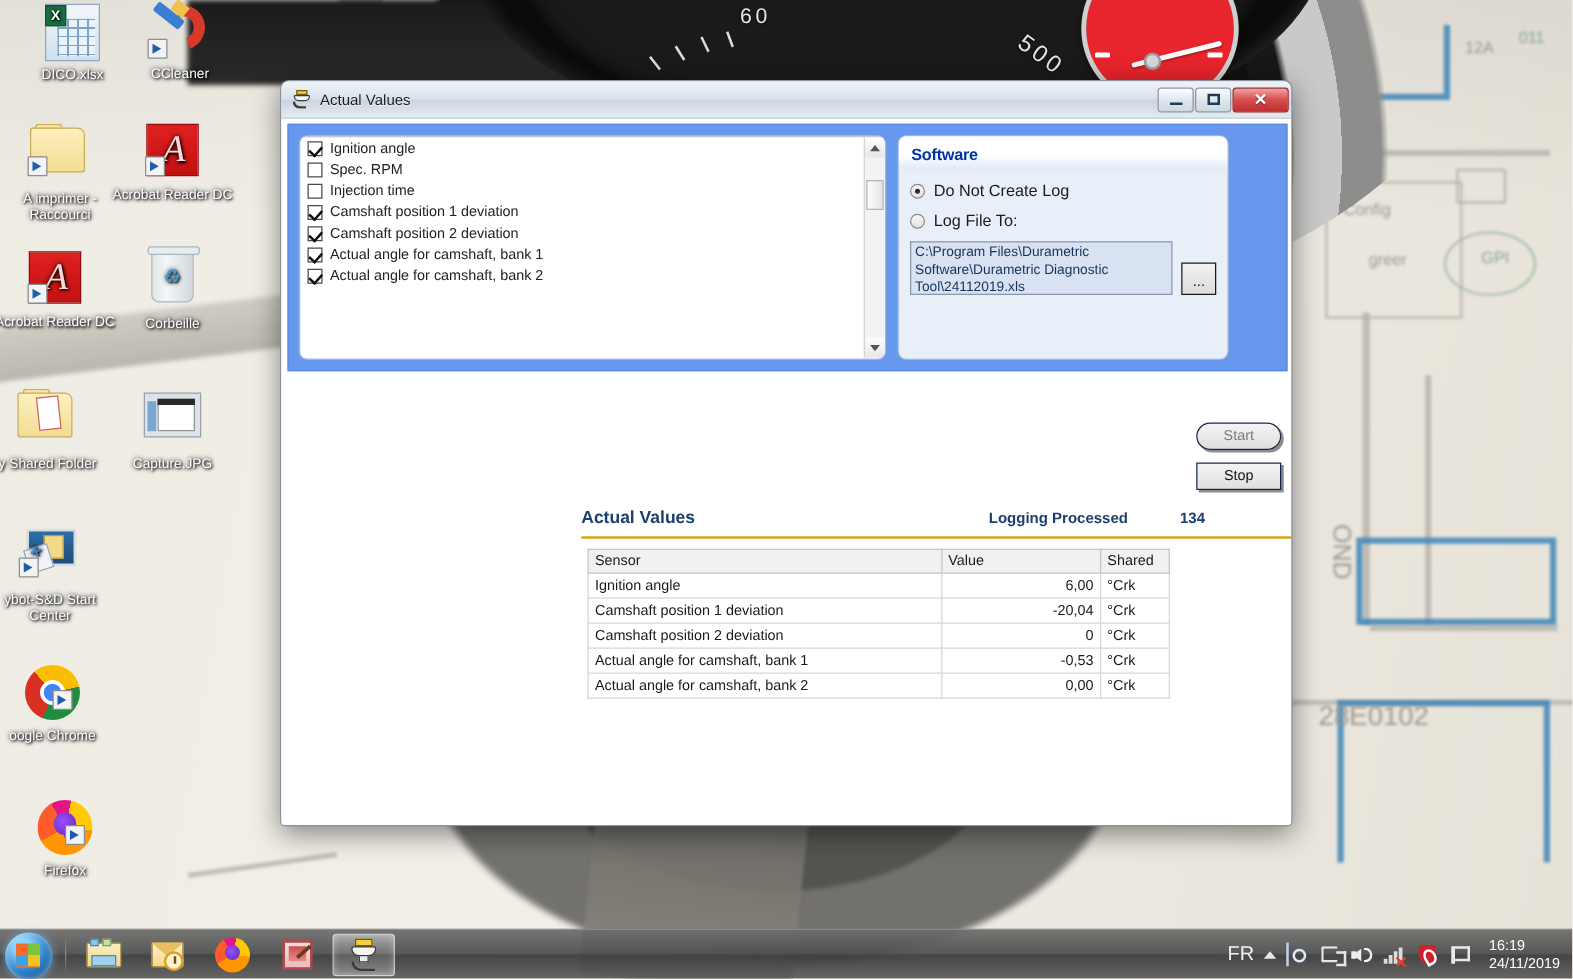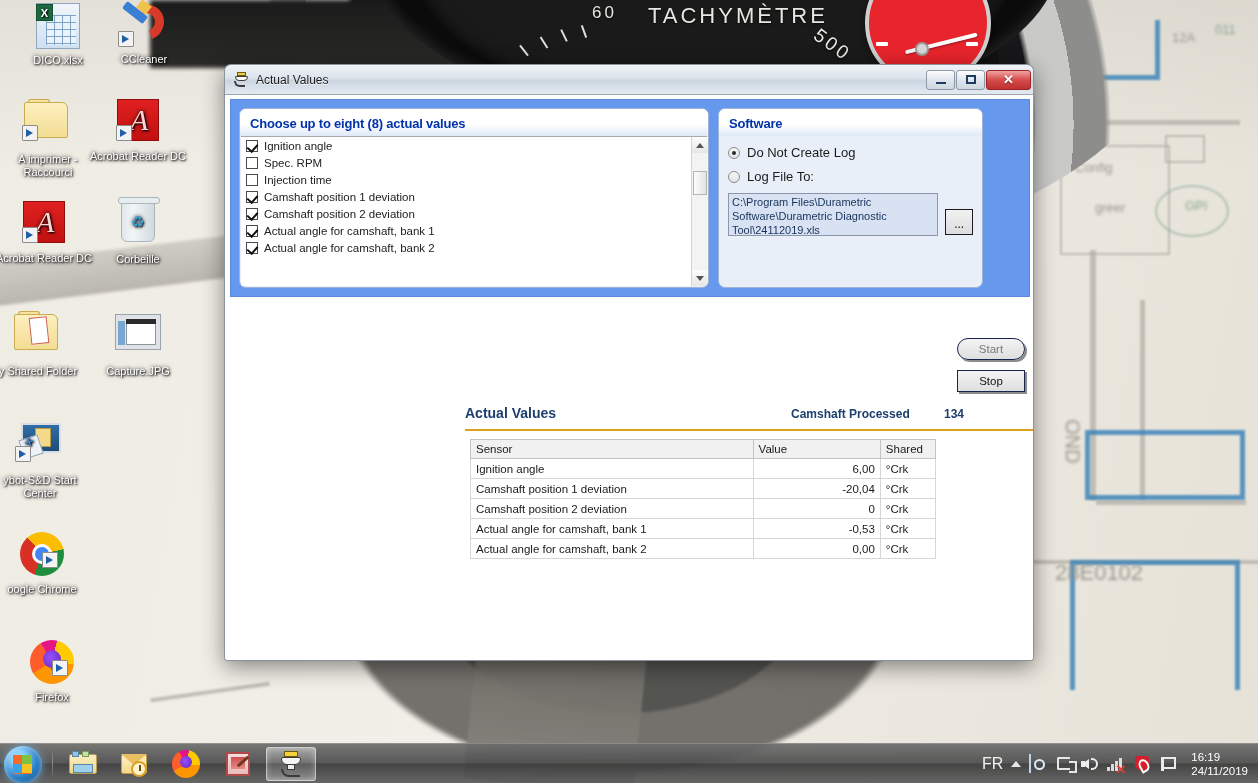--- a/index.html
+++ b/index.html
@@ -709,21 +709,21 @@
     background: linear-gradient(180deg,#f7f7f7,#e3e3e3);
     margin-right: 7px; position: relative; flex: 0 0 12px;
   }
   .radio.on::after {
     content: "";
     position: absolute; left: 3px; top: 3px;
     width: 4px; height: 4px; border-radius: 50%;
     background: #2a2a2a;
   }
   .radio-label { font-size: 13px; color: #1b1b1b; }
-  #path-row { display: flex; align-items: center; gap: 7px; }
+  #path-row { display: flex; align-items: flex-end; gap: 7px; }
   #path-box {
     width: 213px; height: 43px;
     background: #d9e2f2;
     border: 1px solid #8b97a8;
     font-size: 11px; color: #16325c;
     line-height: 14px;
     padding: 1px 3px;
     overflow: hidden;
     white-space: pre-line;
     cursor: text;
@@ -822,21 +822,20 @@
   <div class="diag-txt" style="left:1075px;top:160px;">Config</div>
   <div class="diag-txt" style="left:1095px;top:200px;">greer</div>
   <div class="diag-txt" style="left:1055px;top:560px;font-size:22px;">28E0102</div>
   <div class="diag-txt" style="left:1050px;top:430px;font-size:20px;transform:rotate(90deg);">OND</div>
 
   <div class="wall-layer" id="watch-photo"></div>
   <div class="wall-layer" id="watch-dark-top"></div>
   <div class="wall-layer" id="watch-bezel"></div>
   <div class="wall-layer" id="watch-bezel-inner"></div>
   <div class="tach-text" style="left:592px;top:3px;font-size:17px;">60</div>
-  <div class="tach-text" style="left:648px;top:3px;font-size:22px;">TACHYMÈTRE</div>
   <div class="tach-text" style="left:812px;top:34px;font-size:19px;transform:rotate(36deg);">500</div>
   <div class="tach-tick" style="left:523px;top:44px;transform:rotate(-38deg);"></div>
   <div class="tach-tick" style="left:543px;top:36px;transform:rotate(-32deg);"></div>
   <div class="tach-tick" style="left:563px;top:29px;transform:rotate(-26deg);"></div>
   <div class="tach-tick" style="left:583px;top:25px;transform:rotate(-20deg);"></div>
   <div class="wall-layer" id="red-gauge"></div>
 
   <div class="gauge-tick wall-layer" style="left:876px;top:42px;width:12px;height:4px;"></div>
   <div class="gauge-tick wall-layer" style="left:966px;top:42px;width:12px;height:4px;"></div>
 
@@ -977,21 +976,20 @@
       <div class="win-btn close">
           <div class="cls-g">✕</div>
         </div>
     </div>
 
     <div id="win-body">
 
       <div id="blue-panel">
 
         <div class="groupbox" id="choose-group">
-          <div class="gb-header">Choose up to eight (8) actual values</div>
           <div id="list-wrap">
             <div id="list-col">
               <div id="list-items">
                 <div class="list-row">
                   <span class="cbx on"></span>
                   <span>Ignition angle</span>
                 </div>
                 <div class="list-row">
                   <span class="cbx"></span>
                   <span>Spec. RPM</span>
@@ -1048,21 +1046,21 @@
               <div id="browse-btn">...</div>
             </div>
           </div>
         </div>
       </div>
 
       <div class="vb-btn" id="start-btn">Start</div>
       <div class="vb-btn" id="stop-btn">Stop</div>
 
       <div id="av-title">Actual Values</div>
-      <div id="samples-label">Camshaft Processed</div>
+      <div id="samples-label">Logging Processed</div>
       <div id="samples-value">134</div>
       <div id="av-rule"></div>
 
       <table id="av-table">
         <thead>
           <tr>
             <th class="c-sensor">Sensor</th>
             <th class="c-value">Value</th>
             <th class="c-units">Shared</th>
           </tr>

